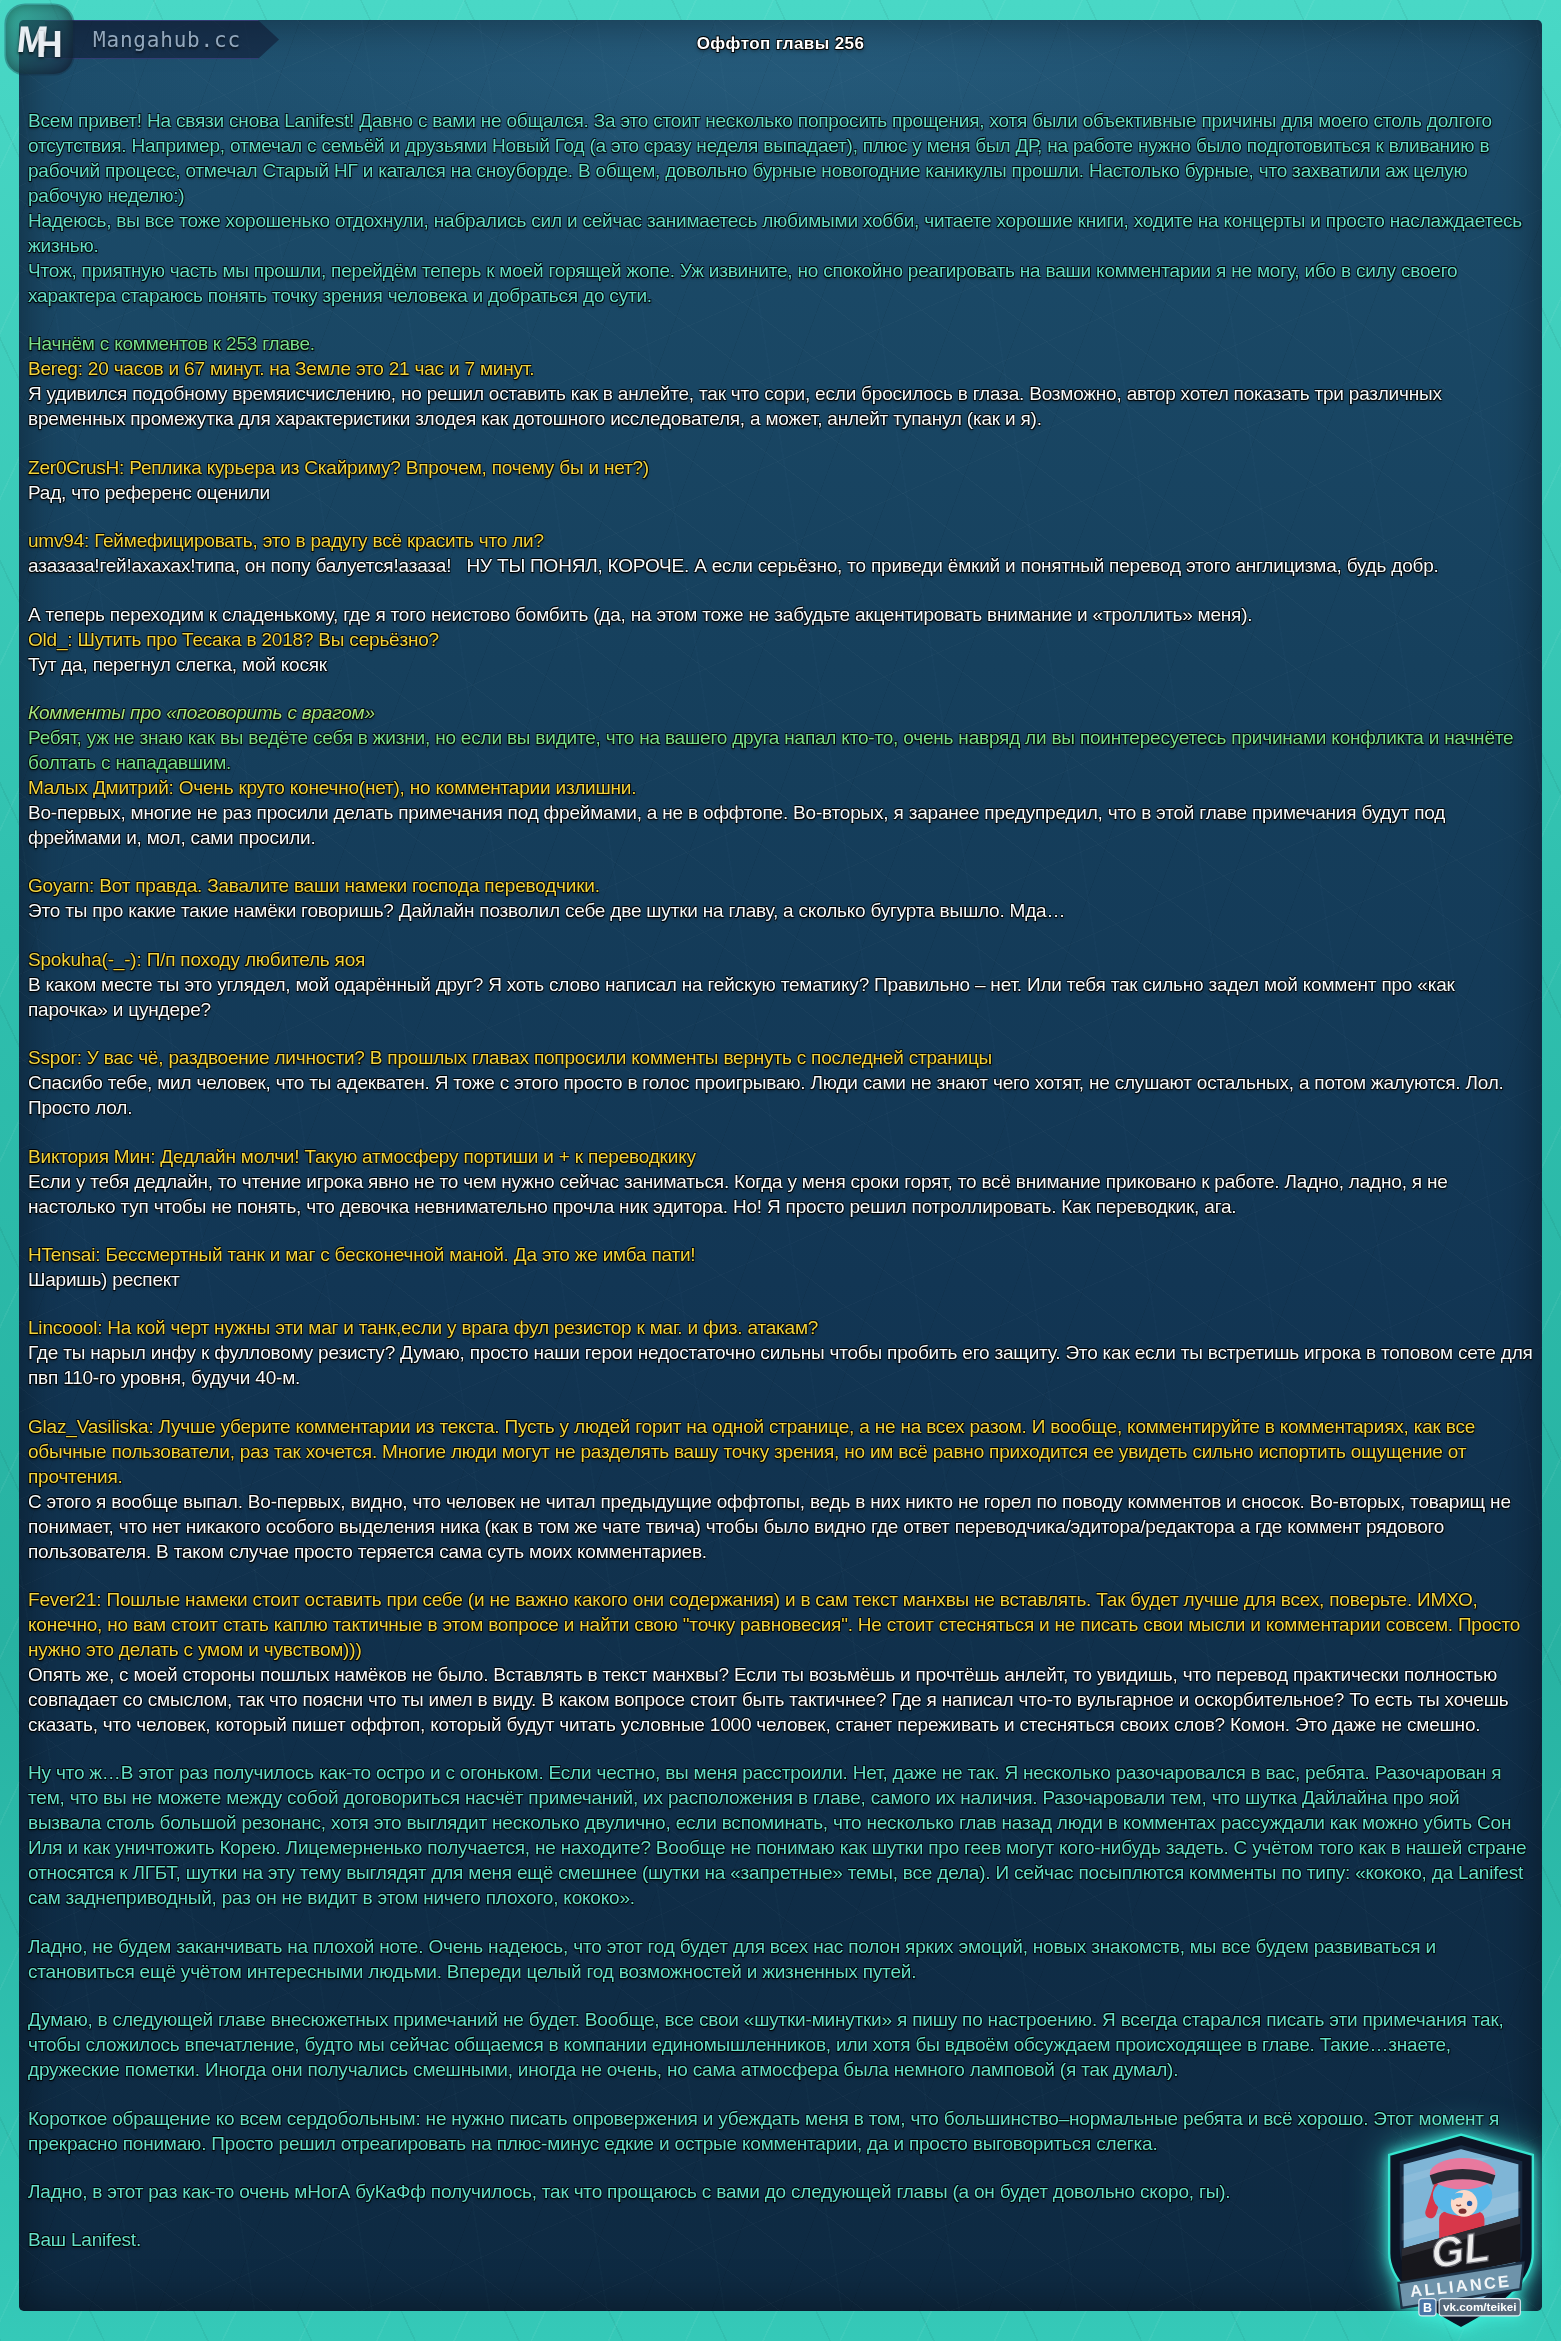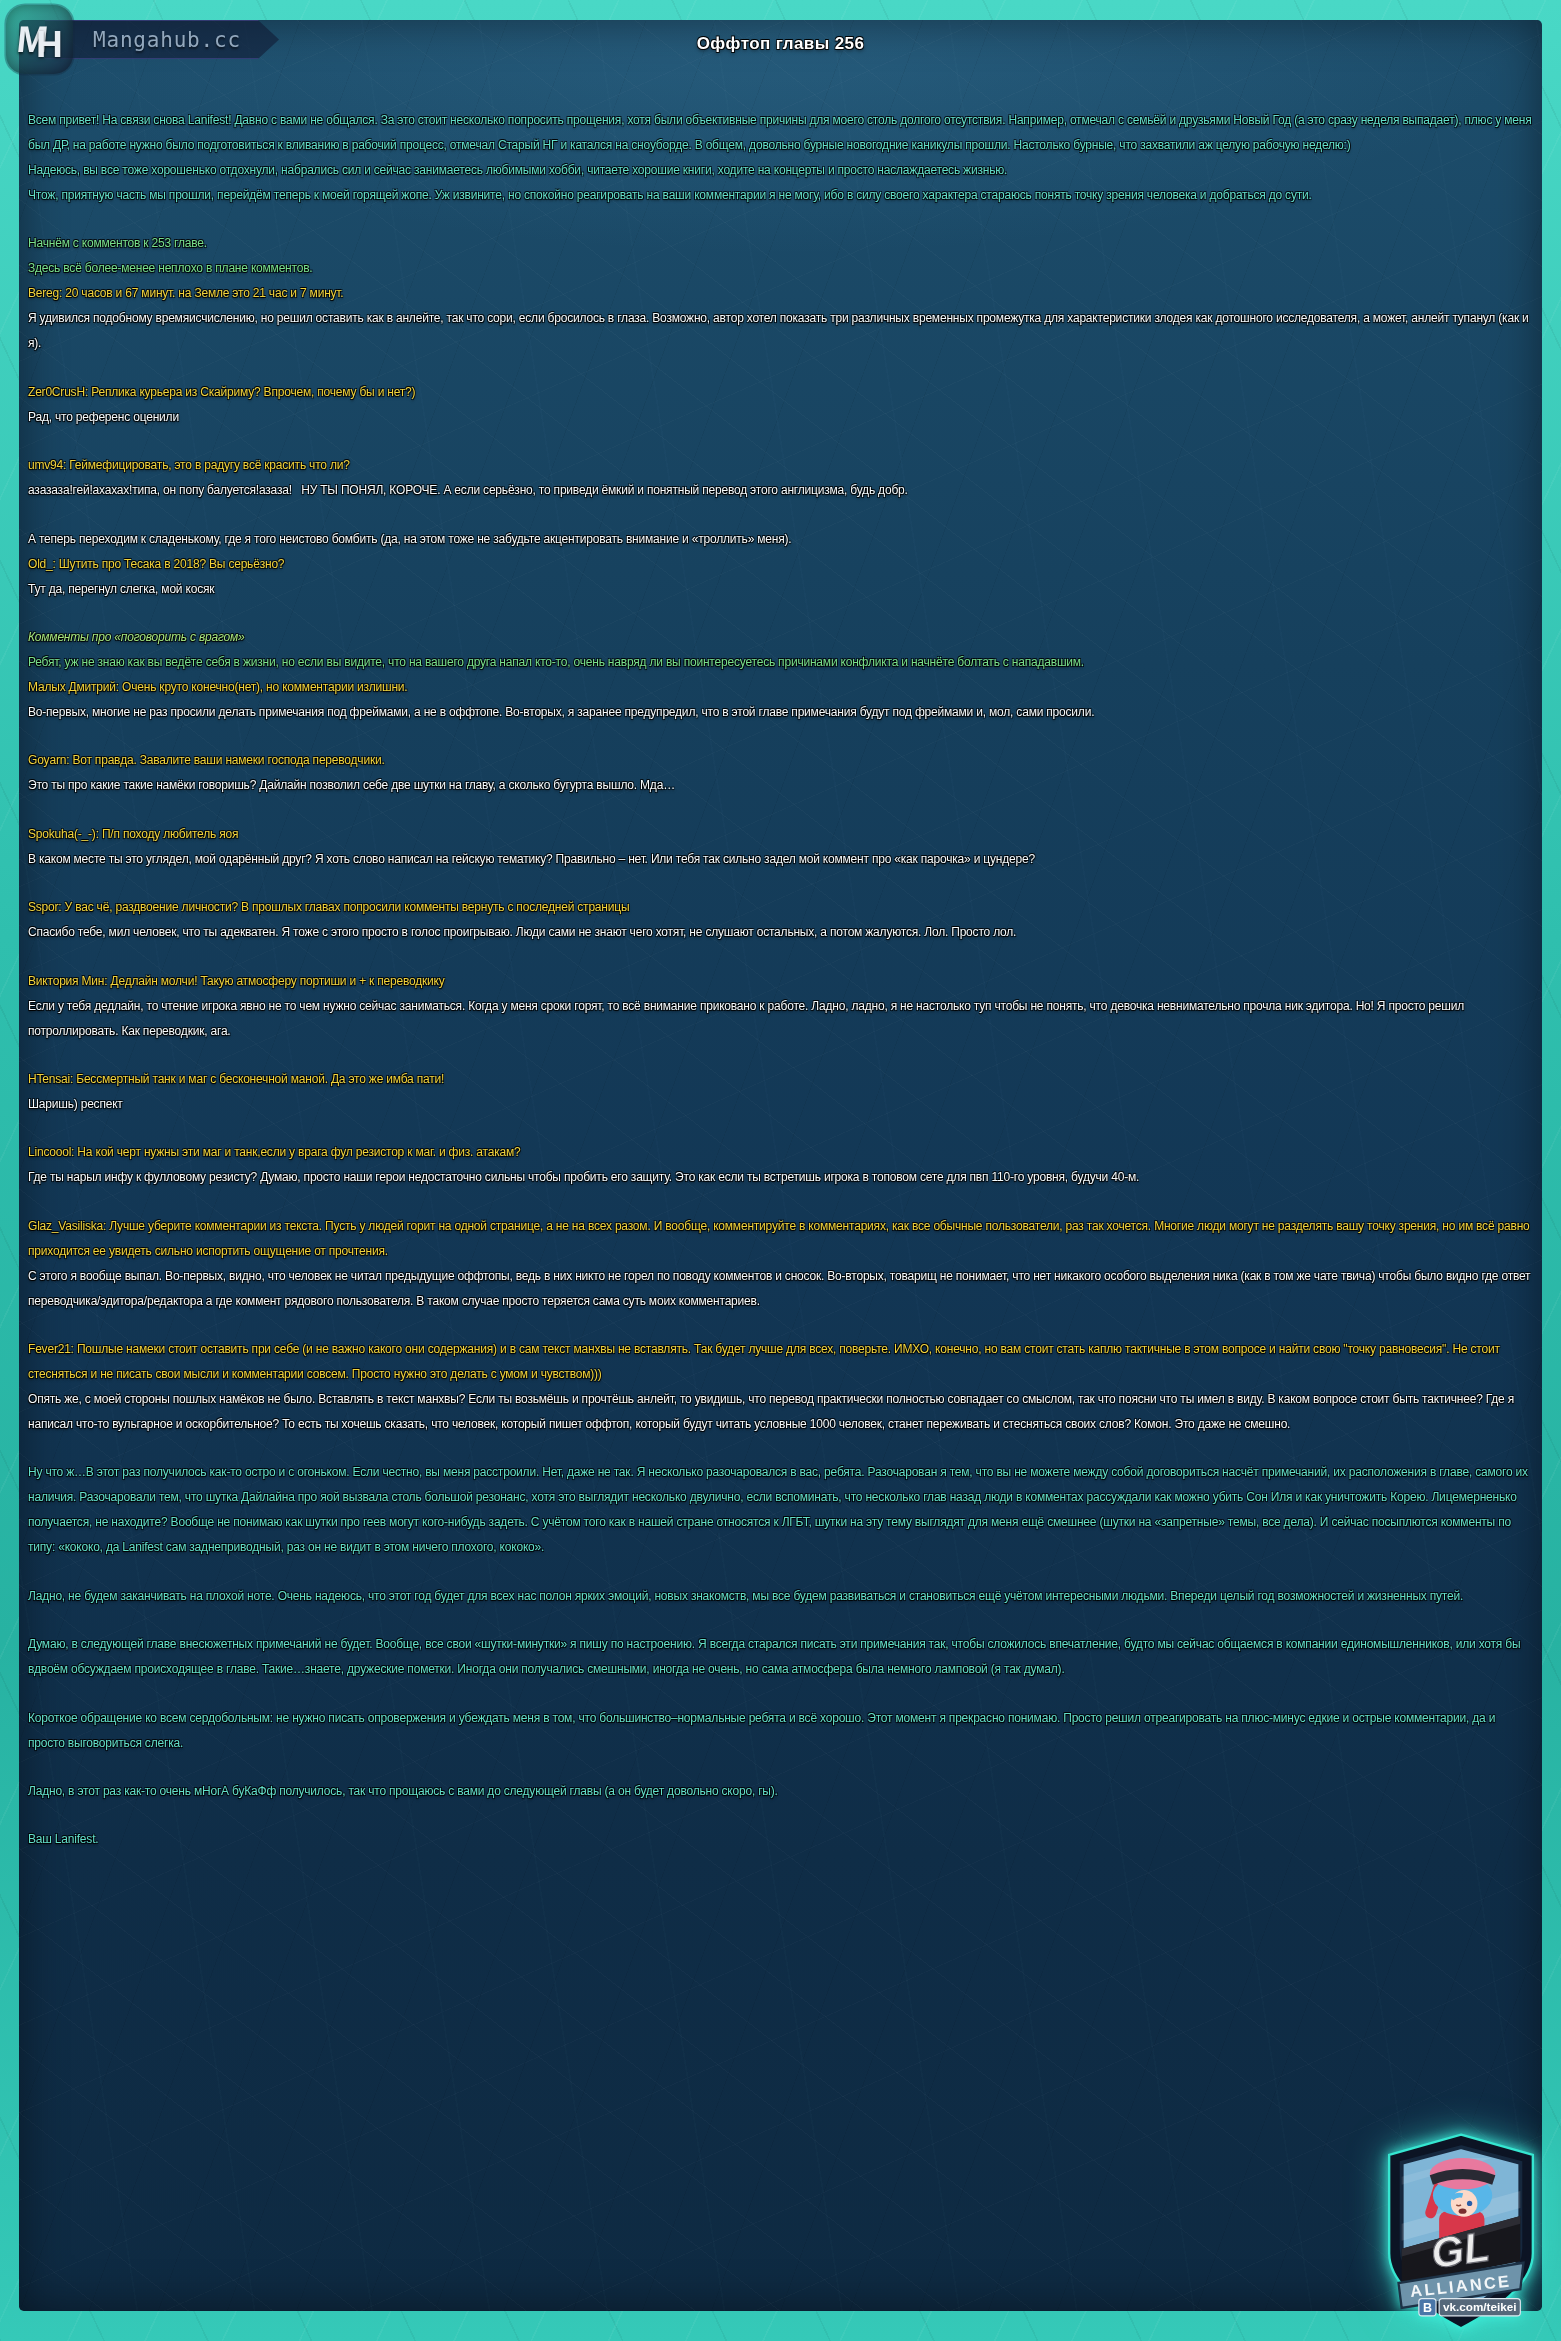--- a/index.html
+++ b/index.html
@@ -51,21 +51,21 @@
   .monogram i{display:inline-block;font-style:normal;margin-left:-11.7px;transform:translateY(4.7px);}
   .page-title{
     position:absolute;left:0;right:0;top:34px;text-align:center;
     color:#ffffff;font-size:17px;font-weight:600;letter-spacing:0.4px;
     text-shadow:-0.8px -0.8px 0 rgba(0,0,0,.85),0.8px -0.8px 0 rgba(0,0,0,.85),
                 -0.8px 0.8px 0 rgba(0,0,0,.85),0.8px 0.8px 0 rgba(0,0,0,.85),0 2.3px 3.9px rgba(0,0,0,.5);
   }
   
   .content{position:absolute;left:28px;right:28px;top:108px;}
   .tb{
-    font-size:12px;line-height:25px;letter-spacing:-0.2px;white-space:pre-wrap;
+    font-size:19px;line-height:25px;letter-spacing:-0.2px;white-space:pre-wrap;
     text-shadow:-0.8px -0.8px 0 rgba(0,0,0,.8),0.8px -0.8px 0 rgba(0,0,0,.8),
                 -0.8px 0.8px 0 rgba(0,0,0,.8),0.8px 0.8px 0 rgba(0,0,0,.8),0 1.6px 2.3px rgba(0,0,0,.55);
   }
   .tb.gap{margin-top:23.4px;}
   .tb.teal{color:#63dfca;}
   .tb.white{color:#f6fbfd;}
   .tb.yellow{color:#f2d43c;}
   .tb.green{color:#79e08c;}
   .tb.greeni{color:#a7e67d;font-style:italic;}
   
@@ -89,21 +89,20 @@
   <span class="monogram"><b>M</b><i>H</i></span>
 </div>
 
 <div class="page-title">Оффтоп главы 256</div>
 
 <div class="content">
     <div class="tb teal">Всем привет! На связи снова Lanifest! Давно с вами не общался. За это стоит несколько попросить прощения, хотя были объективные причины для моего столь долгого отсутствия. Например, отмечал с семьёй и друзьями Новый Год (а это сразу неделя выпадает), плюс у меня был ДР, на работе нужно было подготовиться к вливанию в рабочий процесс, отмечал Старый НГ и катался на сноуборде. В общем, довольно бурные новогодние каникулы прошли. Настолько бурные, что захватили аж целую рабочую неделю:)</div>
     <div class="tb teal">Надеюсь, вы все тоже хорошенько отдохнули, набрались сил и сейчас занимаетесь любимыми хобби, читаете хорошие книги, ходите на концерты и просто наслаждаетесь жизнью.</div>
     <div class="tb teal">Чтож, приятную часть мы прошли, перейдём теперь к моей горящей жопе. Уж извините, но спокойно реагировать на ваши комментарии я не могу, ибо в силу своего характера стараюсь понять точку зрения человека и добраться до сути.</div>
     <div class="tb green gap">Начнём с комментов к 253 главе.</div>
-    <div class="tb green">Здесь всё более-менее неплохо в плане комментов.</div>
     <div class="tb yellow">Bereg: 20 часов и 67 минут. на Земле это 21 час и 7 минут.</div>
     <div class="tb white">Я удивился подобному времяисчислению, но решил оставить как в анлейте, так что сори, если бросилось в глаза. Возможно, автор хотел показать три различных временных промежутка для характеристики злодея как дотошного исследователя, а может, анлейт тупанул (как и я).</div>
     <div class="tb yellow gap">Zer0CrusH: Реплика курьера из Скайриму? Впрочем, почему бы и нет?)</div>
     <div class="tb white">Рад, что референс оценили</div>
     <div class="tb yellow gap">umv94: Геймефицировать, это в радугу всё красить что ли?</div>
     <div class="tb white">азазаза!гей!ахахах!типа, он попу балуется!азаза!   НУ ТЫ ПОНЯЛ, КОРОЧЕ. А если серьёзно, то приведи ёмкий и понятный перевод этого англицизма, будь добр.</div>
     <div class="tb white gap">А теперь переходим к сладенькому, где я того неистово бомбить (да, на этом тоже не забудьте акцентировать внимание и «троллить» меня).</div>
     <div class="tb yellow">Old_: Шутить про Тесака в 2018? Вы серьёзно?</div>
     <div class="tb white">Тут да, перегнул слегка, мой косяк</div>
     <div class="tb greeni gap">Комменты про «поговорить с врагом»</div>

